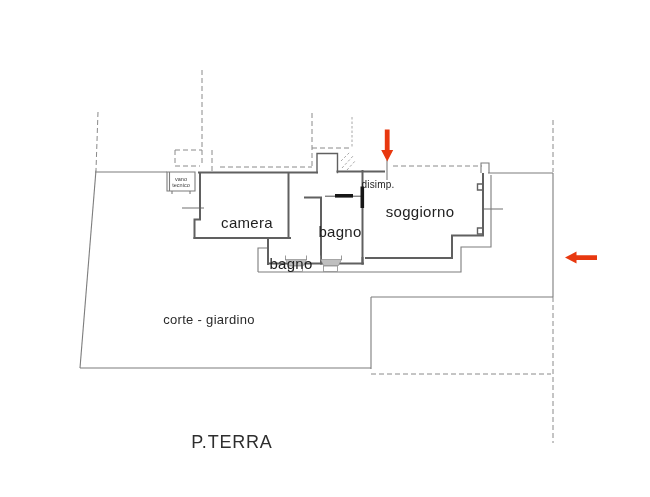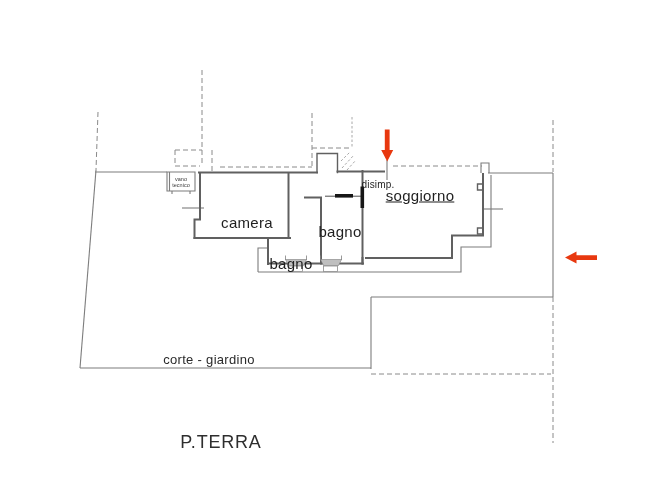--- a/index.html
+++ b/index.html
@@ -14,21 +14,21 @@
   .lbl{
     position:absolute;
     transform:translate(-50%,-50%);
     color:#1f1f1f;
     white-space:nowrap;
     line-height:1;
   }
   .lbl-room{font-size:15px;letter-spacing:0.3px;}
   .lbl-small{font-size:10px;letter-spacing:0.2px;}
   .lbl-tiny{font-size:5.5px;line-height:1.1;text-align:center;color:#3a3a3a;}
-  .lbl-court{font-size:13px;color:#2a2a2a;letter-spacing:0.3px;margin-top:40px;}
+  .lbl-court{font-size:13px;color:#2a2a2a;letter-spacing:0.3px;}
   .lbl-floor{font-size:18px;color:#2e2e2e;letter-spacing:0.8px;}
 </style>
 </head>
 <body>
 
 <div class="canvas">
 
   <svg width="650" height="497" viewBox="0 0 650 497">
 
     <g fill="none" stroke="#8a8a8a" stroke-width="1" stroke-dasharray="5 3">
@@ -101,24 +101,24 @@
       <rect x="360.5" y="186.5" width="3.6" height="21.5" fill="#161616"></rect>
     </g>
 
     <g>
       <path d="M384.8,129.5 h4.8 v20.5 h3.6 l-6,11.5 l-6,-11.5 h3.6 Z" fill="#e8380f"></path>
       <path d="M597,255.2 v4.8 h-20.5 v3.6 l-11.5,-6 l11.5,-6 v3.6 Z" fill="#e8380f"></path>
     </g>
   </svg>
 
   <div class="lbl lbl-room" style="left:247px;top:222px;">camera</div>
-  <div class="lbl lbl-room" style="left:420px;top:195px;text-decoration:underline;">soggiorno</div>
+  <div class="lbl lbl-room" style="left:420px;top:211px;">soggiorno</div>
   <div class="lbl lbl-room" style="left:340px;top:231px;">bagno</div>
   <div class="lbl lbl-room" style="left:291px;top:263px;">bagno</div>
   <div class="lbl lbl-small" style="left:330px;top:185px;margin-left:48px;">disimp.</div>
   <div class="lbl lbl-tiny" style="left:181px;top:182px;">
     <div>vano</div>
     <div>tecnico</div>
   </div>
   <div class="lbl lbl-court" style="left:209px;top:319px;">corte - giardino</div>
-  <div class="lbl lbl-floor" style="left:221px;top:442px;">P.TERRA</div>
+  <div class="lbl lbl-floor" style="left:232px;top:442px;">P.TERRA</div>
 
 </div>
 
 </body></html>

